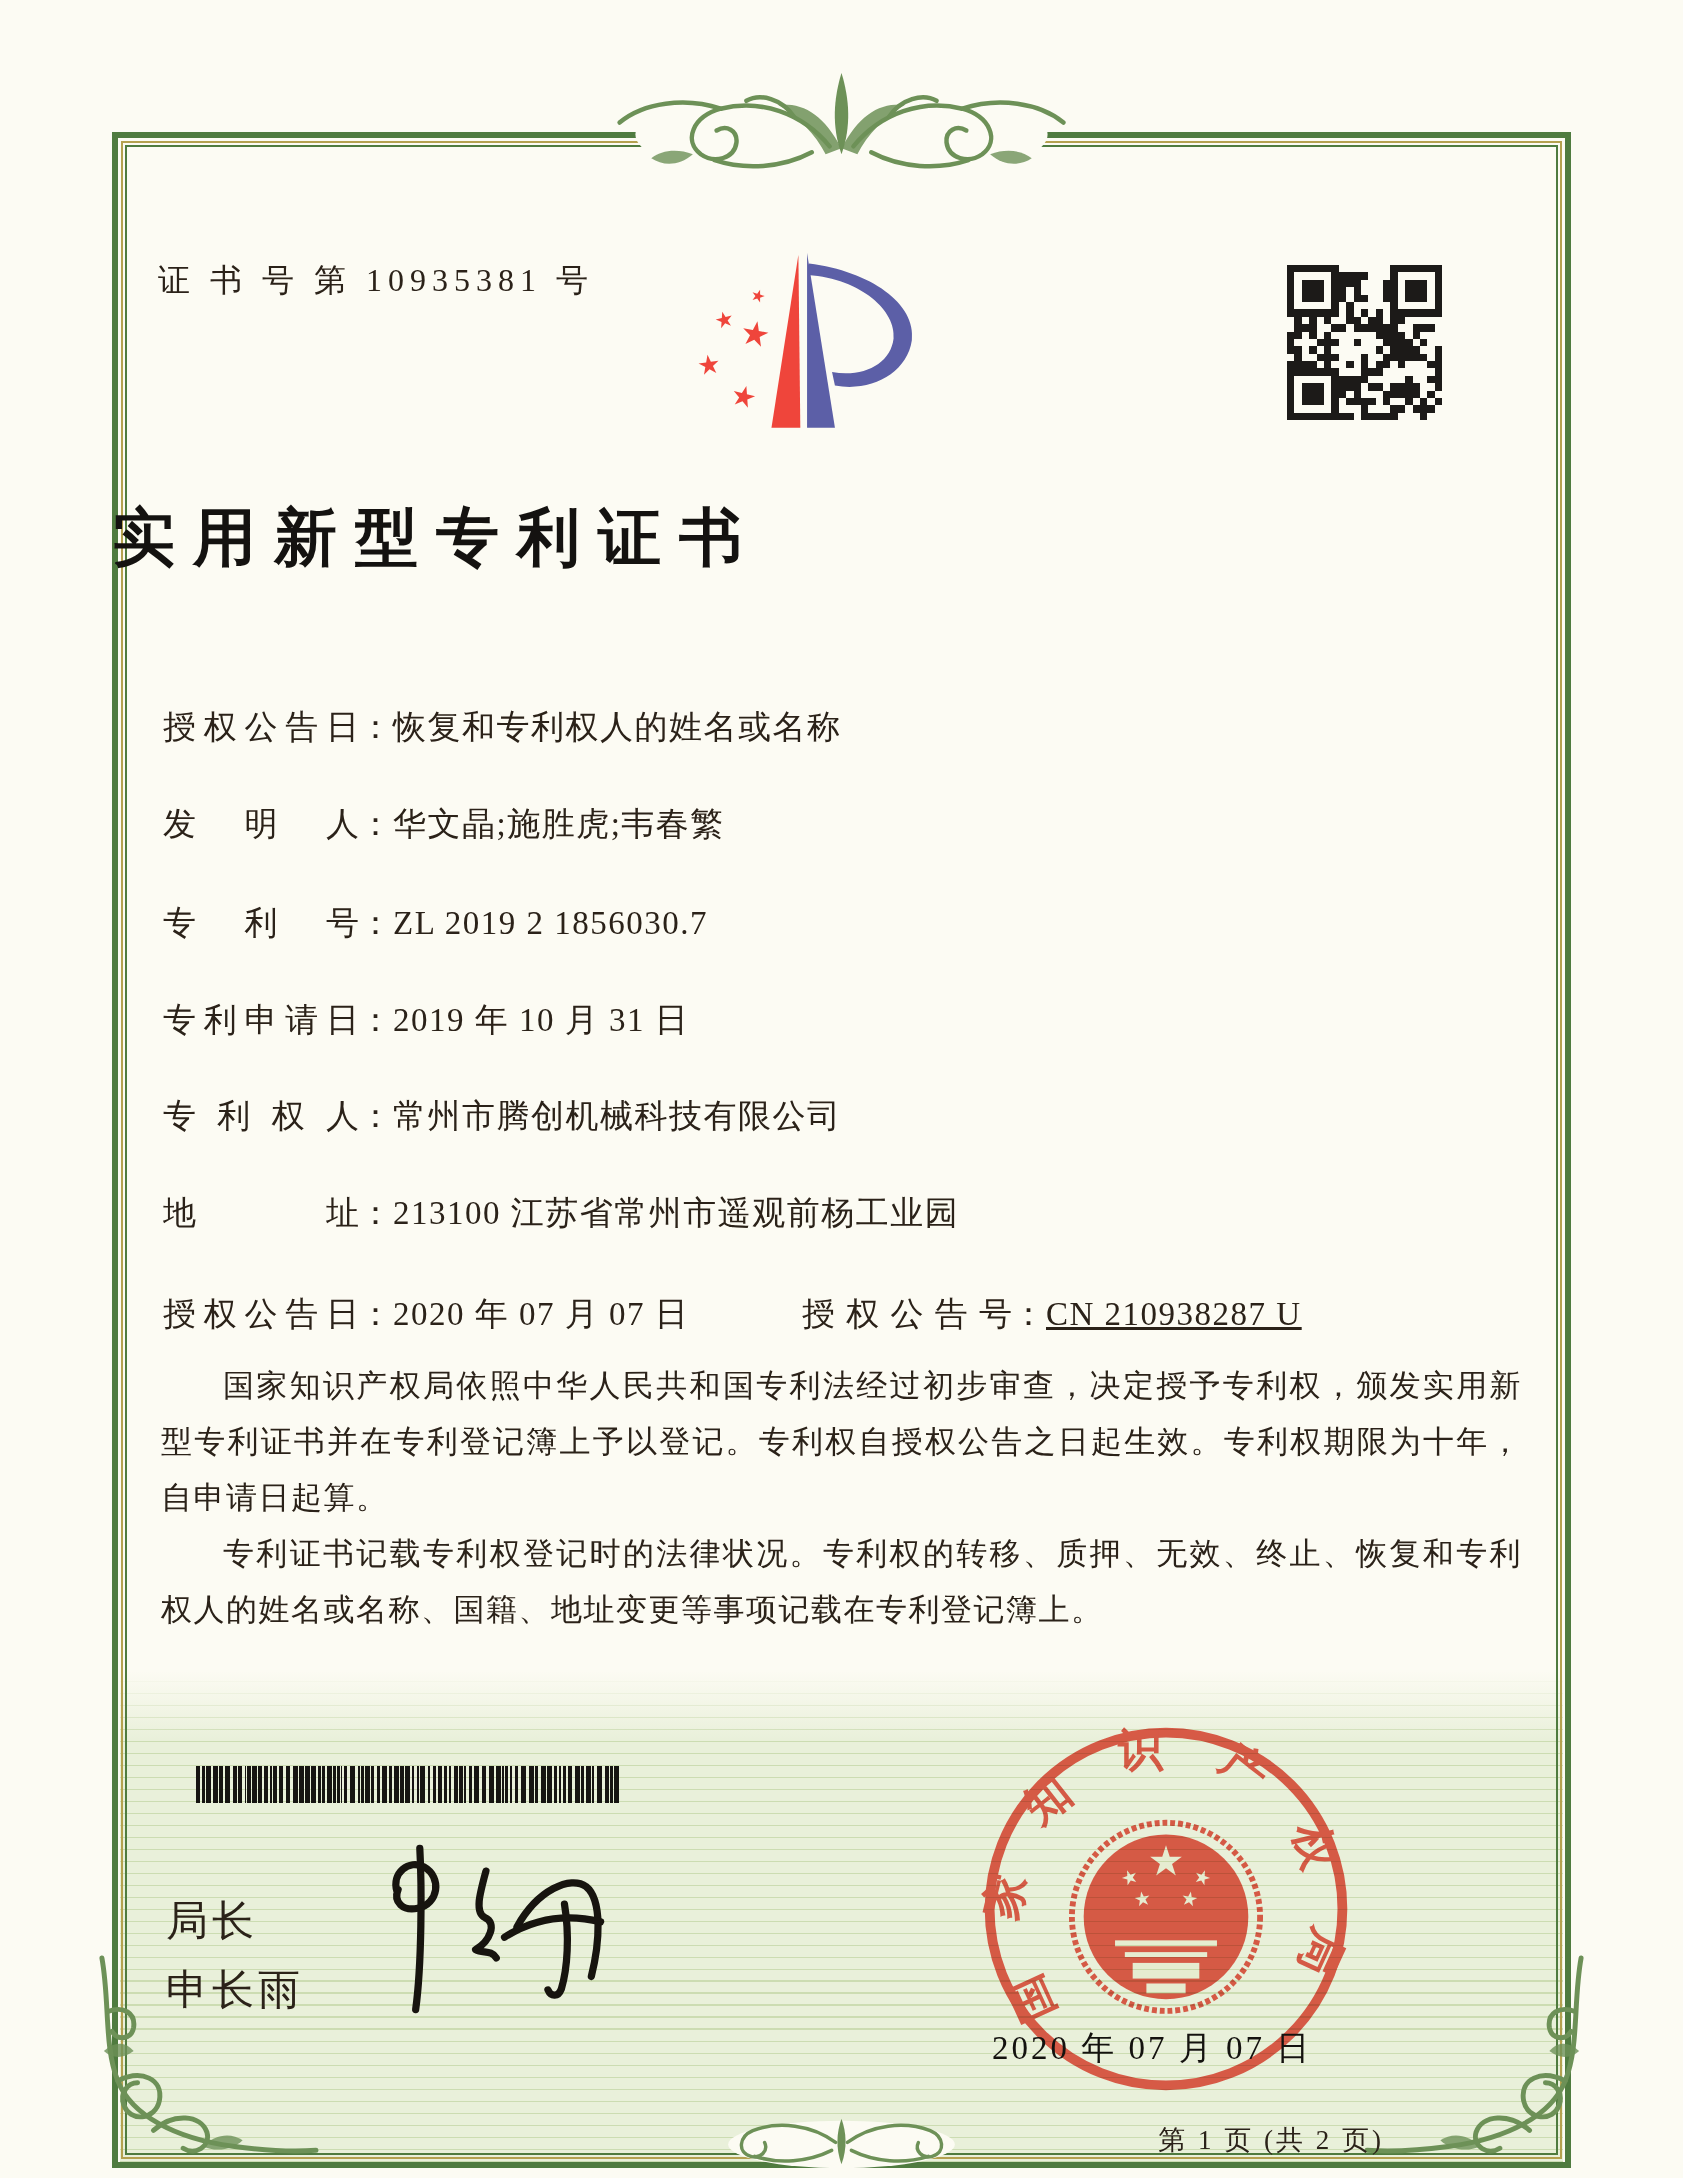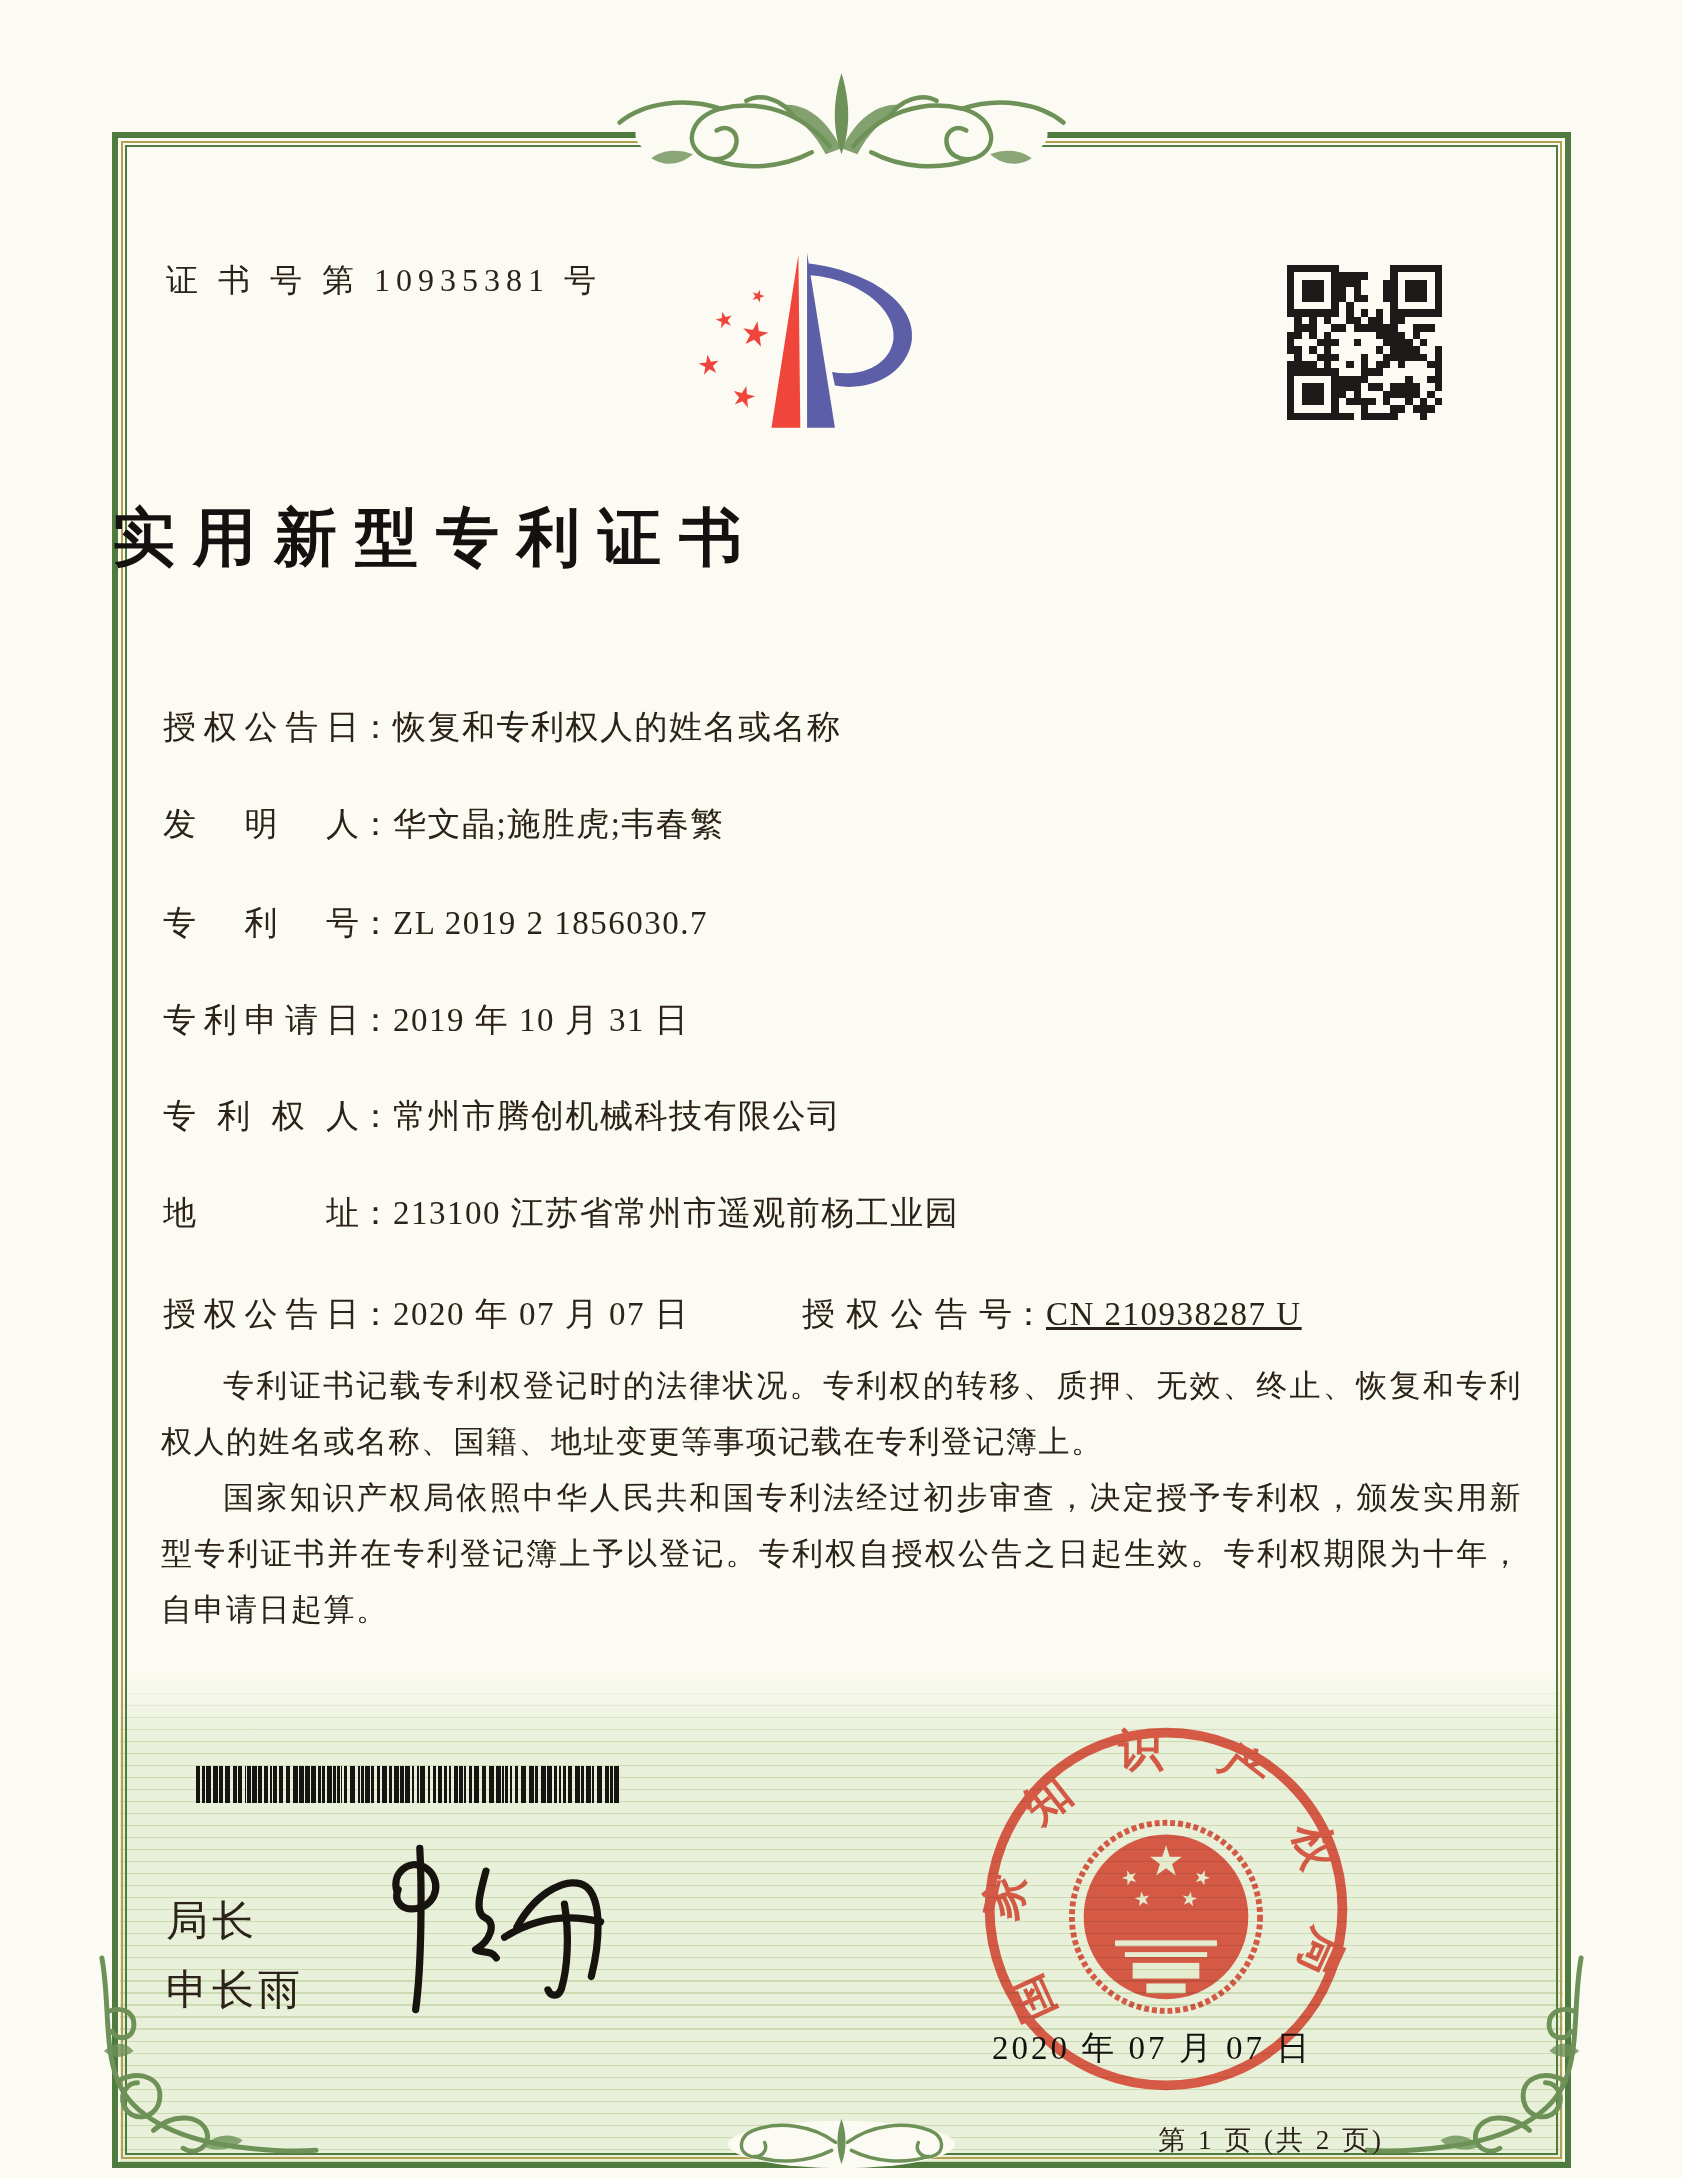--- a/index.html
+++ b/index.html
@@ -17,21 +17,21 @@
     background-image:
       linear-gradient(180deg,var(--bg,#fcfbf3) 0%,rgba(252,251,243,0) 69px),
       repeating-linear-gradient(0deg,var(--guilloche_line,#ccdcb2) 0px,var(--guilloche_line,#ccdcb2) 1.5px,rgba(0,0,0,0) 1.5px,rgba(0,0,0,0) 12px);
   }
   
   .frame-outer{left:112px;top:132px;width:1459px;height:2036px;border:6px solid var(--border_green);z-index:1;}
   .frame-mid{position:absolute;inset:3px;border:2px solid var(--border_gold);}
   .frame-inner{position:absolute;inset:2px;border:2px solid var(--border_green);}
   .frame-outer,.frame-mid,.frame-inner{box-sizing:border-box;}
 
-  .cert-no{left:158px;top:259px;font-size:32px;letter-spacing:6px;color:var(--ink);z-index:2;margin-left:8px;}
+  .cert-no{left:158px;top:259px;font-size:32px;letter-spacing:6px;color:var(--ink);z-index:2;}
   .title{left:112px;top:495px;width:1459px;text-align:left;font-size:63px;font-weight:bold;
          letter-spacing:18px;color:#141210;z-index:2;}
   .field-row{left:163px;font-size:33px;color:var(--ink);white-space:nowrap;z-index:2;}
   .f-label{display:inline-block;width:196px;text-align:justify;text-align-last:justify;}
   .f-colon{display:inline-block;width:34px;}
   .f-value{letter-spacing:1.5px;}
   .grant-group{position:absolute;left:639px;top:0;white-space:nowrap;text-decoration:underline;}
   .g-label{display:inline-block;width:210px;text-align:justify;text-align-last:justify;}
 
   .paras{left:161px;top:1358px;width:1361px;z-index:2;}
@@ -603,22 +603,22 @@
   <span class="f-label">地址</span><span class="f-colon">：</span><span class="f-value">213100 江苏省常州市遥观前杨工业园</span>
 </div>
 <div class="abs field-row" style="top:1292px">
   <span class="f-label">授权公告日</span><span class="f-colon">：</span><span class="f-value">2020 年 07 月 07 日</span>
   <span class="grant-group">
     <span class="g-label">授权公告号</span><span class="f-colon">：</span><span class="f-value">CN 210938287 U</span>
   </span>
 </div>
 
 <div class="abs paras">
+  <p>国家知识产权局依照中华人民共和国专利法经过初步审查，决定授予专利权，颁发实用新型专利证书并在专利登记簿上予以登记。专利权自授权公告之日起生效。专利权期限为十年，自申请日起算。</p>
   <p>专利证书记载专利权登记时的法律状况。专利权的转移、质押、无效、终止、恢复和专利权人的姓名或名称、国籍、地址变更等事项记载在专利登记簿上。</p>
-  <p>国家知识产权局依照中华人民共和国专利法经过初步审查，决定授予专利权，颁发实用新型专利证书并在专利登记簿上予以登记。专利权自授权公告之日起生效。专利权期限为十年，自申请日起算。</p>
 </div>
 
 <div class="abs barcode" id="barcode">
     <div class="bar" style="width: 4px; margin-right: 2px;"></div>
     <div class="bar" style="width: 3px; margin-right: 1px;"></div>
     <div class="bar" style="width: 5px; margin-right: 2px;"></div>
     <div class="bar" style="width: 5px; margin-right: 1px;"></div>
     <div class="bar" style="width: 4px; margin-right: 2px;"></div>
     <div class="bar" style="width: 5px; margin-right: 3px;"></div>
     <div class="bar" style="width: 4px; margin-right: 1px;"></div>

